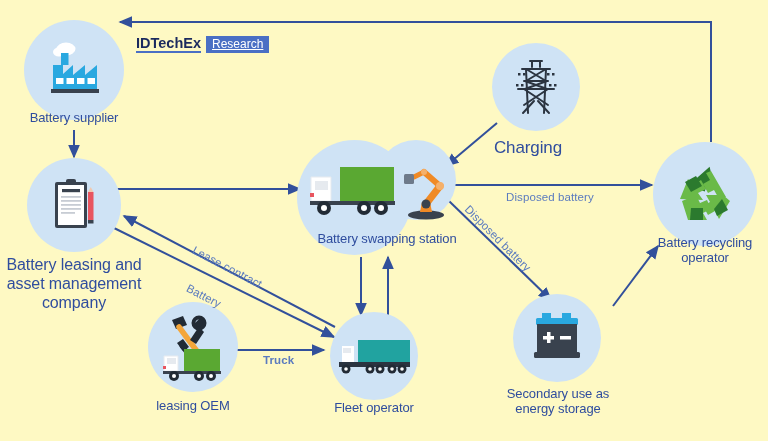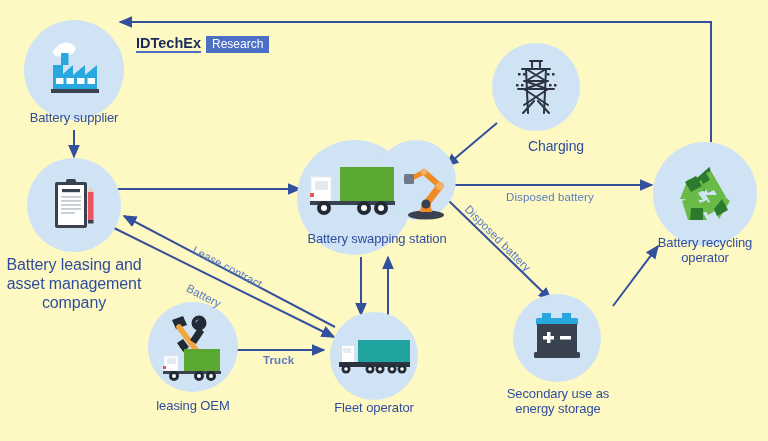--- a/index.html
+++ b/index.html
@@ -40,21 +40,21 @@
   .edge-label.rot{transform-origin:0 0;}
 
   
   #logo{position:absolute;left:136px;top:36px;display:flex;align-items:center;gap:5px;}
   #logo .idt{
     font-size:14.5px;font-weight:bold;color:#1b2a5e;
     border-bottom:2px solid #4a6fc4;padding-bottom:0px;line-height:15px;
   }
   #logo .res{
     font-size:12px;color:#ffffff;background:#4a6fc4;
-    padding:2px 6px 3px 6px;line-height:12px;
+    padding:2px 6px 3px 6px;line-height:12px;text-decoration:underline;
   }
 </style>
 </head>
 <body>
 
 <div id="stage">
 
   <svg id="edges" viewBox="0 0 768 441">
     <defs>
       <marker id="ah" markerWidth="7" markerHeight="7" refX="6.2" refY="3" orient="auto">
@@ -157,21 +157,21 @@
       <ellipse cx="26" cy="55" rx="18" ry="4.5" fill="#39424e"></ellipse>
       <path d="M20,52 L32,52 L30,42 L22,42 Z" fill="#f08a25"></path>
       <path d="M26,44 L40,26" stroke="#f08a25" stroke-width="7" stroke-linecap="round"></path>
       <path d="M40,26 L24,12" stroke="#f08a25" stroke-width="6" stroke-linecap="round"></path>
       <path d="M24,12 L14,17" stroke="#f08a25" stroke-width="5" stroke-linecap="round"></path>
       <circle cx="26" cy="44" r="4.5" fill="#39424e"></circle>
       <circle cx="40" cy="26" r="4" fill="#f5b06a"></circle>
       <circle cx="24" cy="12" r="3" fill="#f5b06a"></circle>
       <rect x="4" y="14" width="10" height="10" rx="1.5" fill="#6e7a8a"></rect>
     </svg>
-    <div class="node-label" style="left:282px;top:231px;width:190px;font-size:13px;">Battery swapping station</div>
+    <div class="node-label" style="left:292px;top:231px;width:190px;font-size:13px;">Battery swapping station</div>
   </div>
 
   <div class="node">
     <div class="disc" style="left:492px;top:43px;width:88px;height:88px;">
       <svg width="64" height="64" viewBox="0 0 64 64">
         <g stroke="#2b3440" stroke-width="2" fill="none" stroke-linecap="round">
           <path d="M26,6 L38,6"></path>
           <path d="M28,6 L28,12 M36,6 L36,12"></path>
           <path d="M18,14 L46,14"></path>
           <path d="M20,26 L44,26"></path>
@@ -187,21 +187,21 @@
             <rect x="19" y="18" width="2.5" height="2.5"></rect>
           <rect x="43" y="18" width="2.5" height="2.5"></rect>
             <rect x="48" y="18" width="2.5" height="2.5"></rect>
           <rect x="12" y="29" width="2.5" height="2.5"></rect>
             <rect x="17" y="29" width="2.5" height="2.5"></rect>
           <rect x="45" y="29" width="2.5" height="2.5"></rect>
             <rect x="50" y="29" width="2.5" height="2.5"></rect>
         </g>
       </svg>
     </div>
-    <div class="node-label" style="left:500px;top:138px;width:112px;font-size:14px;">Charging</div>
+    <div class="node-label" style="left:472px;top:138px;width:112px;font-size:17px;">Charging</div>
   </div>
 
   <div class="node">
     <div class="disc" style="left:653px;top:142px;width:104px;height:104px;">
       <svg width="70" height="70" viewBox="0 0 70 70">
         <path d="M35,7 L45,24 L38,24 L38,32 L31,32 L31,24 L25,24 Z" fill="#2b7a2e" transform="rotate(18 35 22)"></path>
         <path d="M41,12 L56,38 L48,38 L44,31 L38,34 L33,25 L40,21 L36,14 Z" fill="#6aba48"></path>
         <path d="M60,42 L49,60 L45,52 L38,56 L33,47 L40,43 L36,36 L53,36 Z" fill="#6aba48"></path>
         <path d="M52,40 L58,51 L47,57 L44,50 Z" fill="#2b7a2e"></path>
         <path d="M12,42 L26,36 L30,44 L37,41 L41,50 L33,54 L37,61 L18,61 Z" fill="#6aba48"></path>

